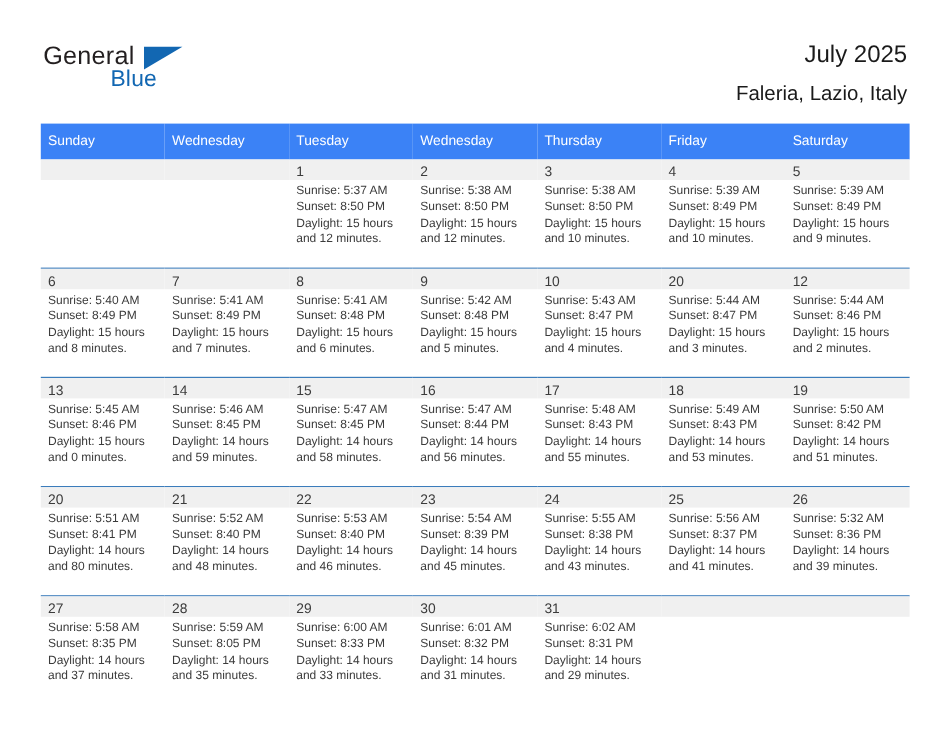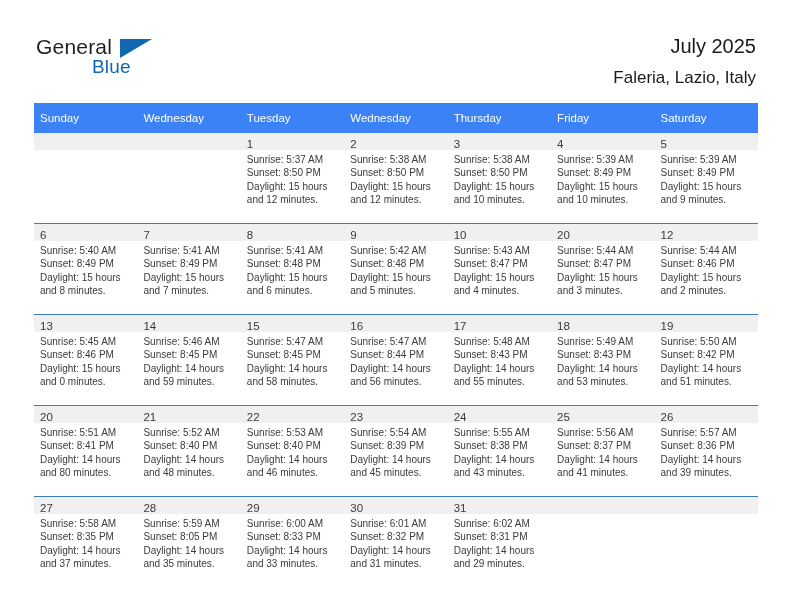--- a/index.html
+++ b/index.html
@@ -466,21 +466,21 @@
                 <div class="cell-line">Sunset: 8:37 PM</div>
                 <div class="cell-line">Daylight: 14 hours</div>
                 <div class="cell-line">and 41 minutes.</div>
               </div>
             </div>
           </td>
           <td>
             <div class="cell-inner">
               <div class="daynum-band"><span class="daynum">26</span></div>
               <div class="cell-body">
-                <div class="cell-line">Sunrise: 5:57 AM</div>
+                <div class="cell-line">Sunrise: 5:32 AM</div>
                 <div class="cell-line">Sunset: 8:36 PM</div>
                 <div class="cell-line">Daylight: 14 hours</div>
                 <div class="cell-line">and 39 minutes.</div>
               </div>
             </div>
           </td>
         </tr>
         <tr class="week-row">
           <td>
             <div class="cell-inner">

